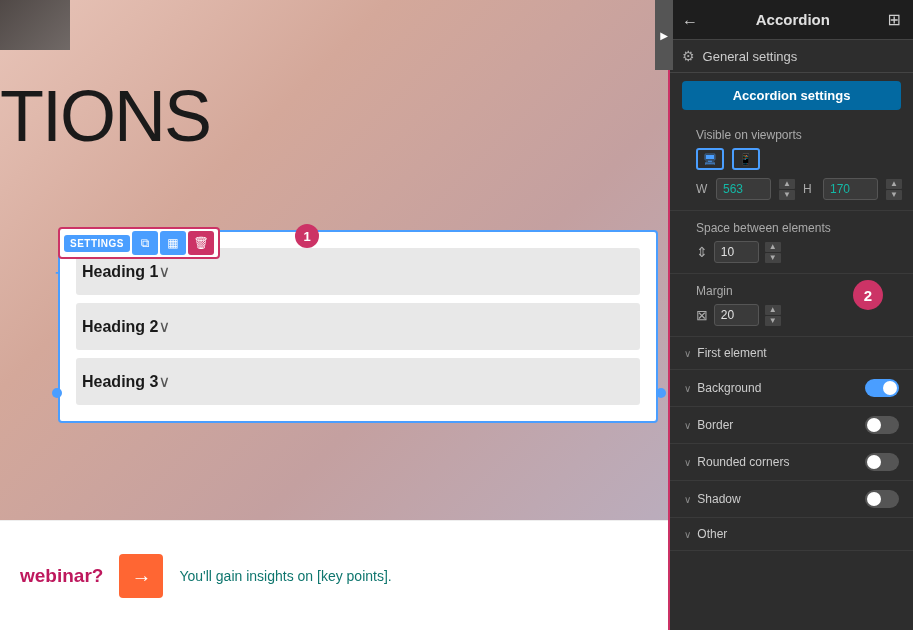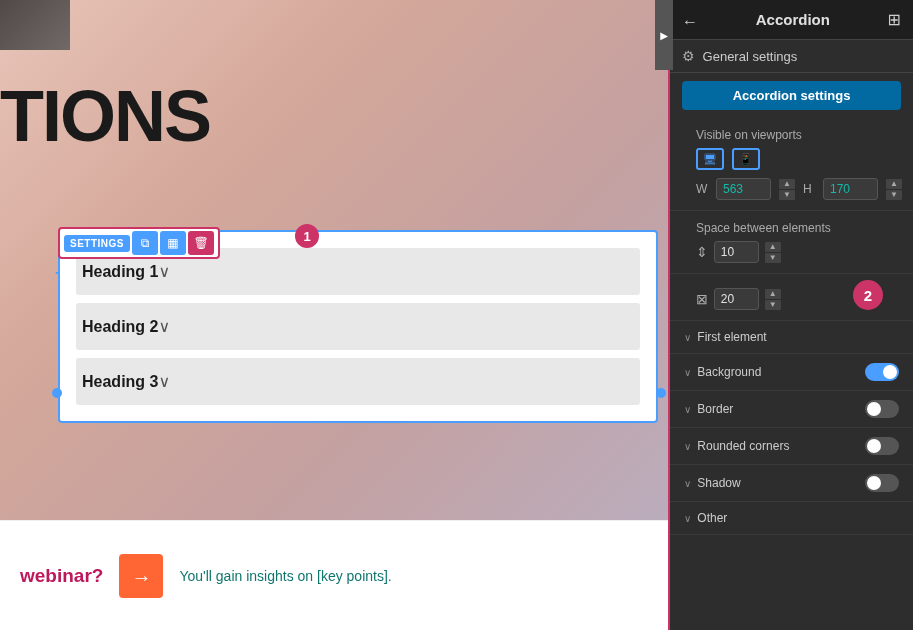--- a/index.html
+++ b/index.html
@@ -29,21 +29,21 @@
       height: 50px;
       background: linear-gradient(135deg, #2a2a2a, #555);
       opacity: 0.8;
     }
 
     .canvas-title {
       position: absolute;
       top: 80px;
       left: 0px;
       font-size: 72px;
-      font-weight: 700;
+      font-weight: 400;
       color: #1a1a1a;
       letter-spacing: -2px;
       line-height: 1;
     }
 
     .accordion-container {
       position: absolute;
       top: 230px;
       left: 58px;
       width: 600px;
@@ -572,20 +572,21 @@
       <span class="space-icon">⇕</span>
       <input class="space-input" value="10" style="">
       <div class="stepper">
         <button class="stepper-btn">▲</button>
         <button class="stepper-btn">▼</button>
       </div>
     </div>
   </div>
 
   <div class="section-row">
+    <div class="section-label">Margin</div>
     <div class="space-row">
       <span class="space-icon">⊠</span>
       <input class="space-input" value="20" style="">
       <div class="stepper">
         <button class="stepper-btn">▲</button>
         <button class="stepper-btn">▼</button>
       </div>
     </div>
   </div>
 

